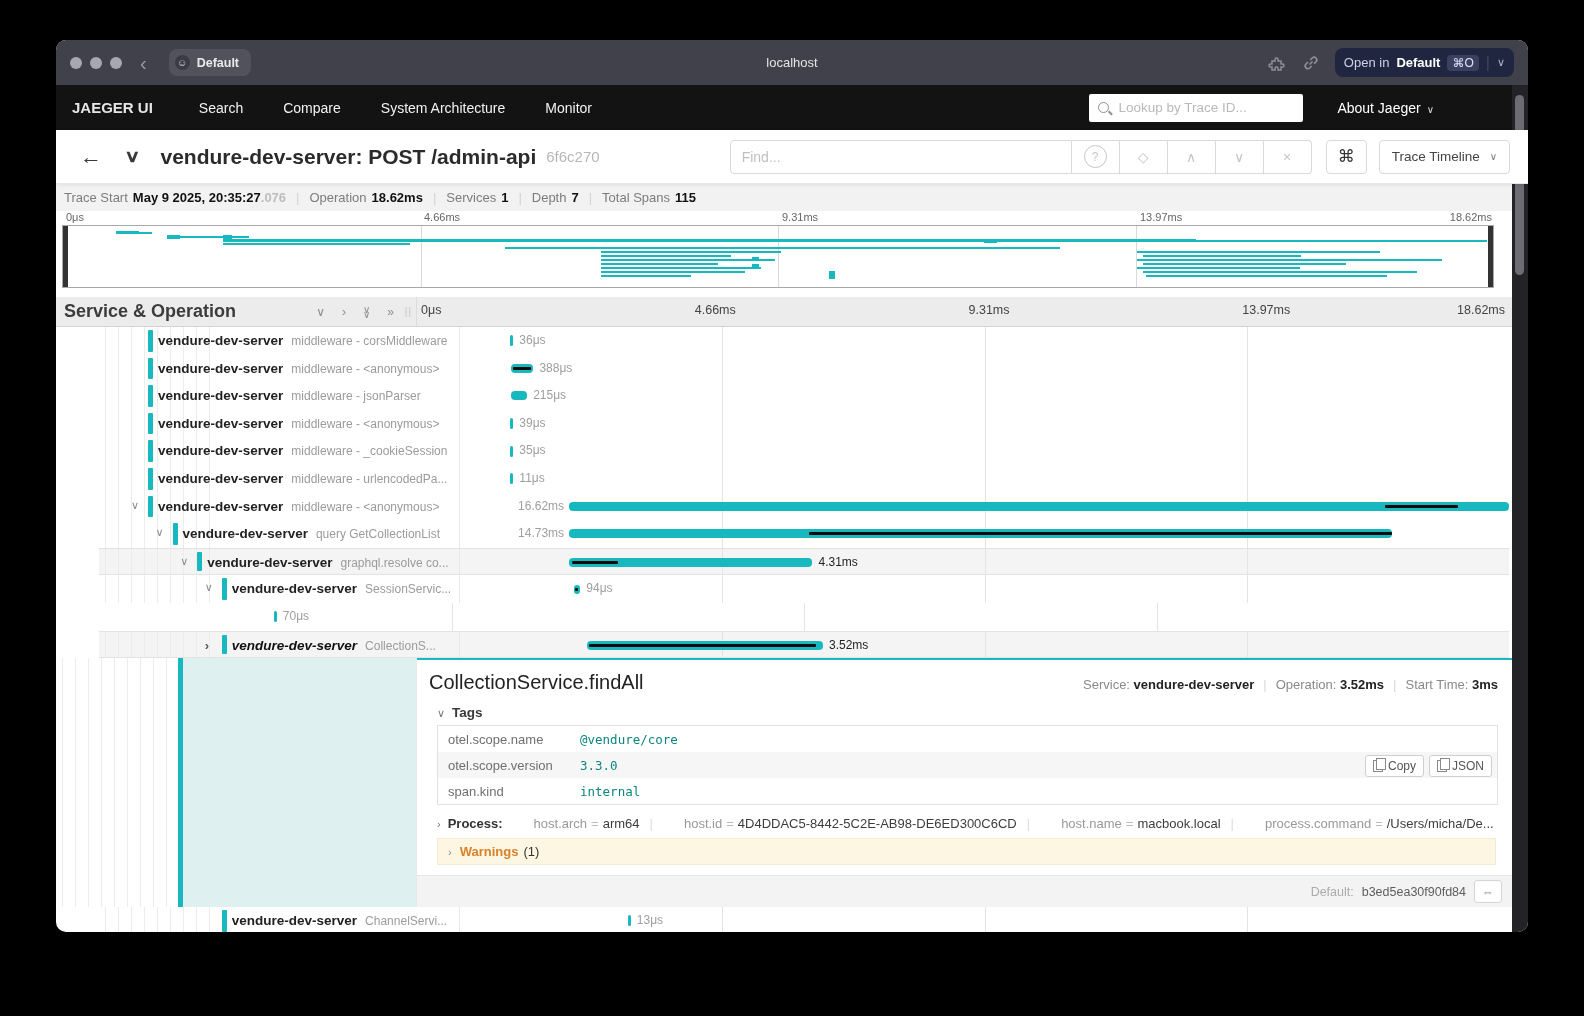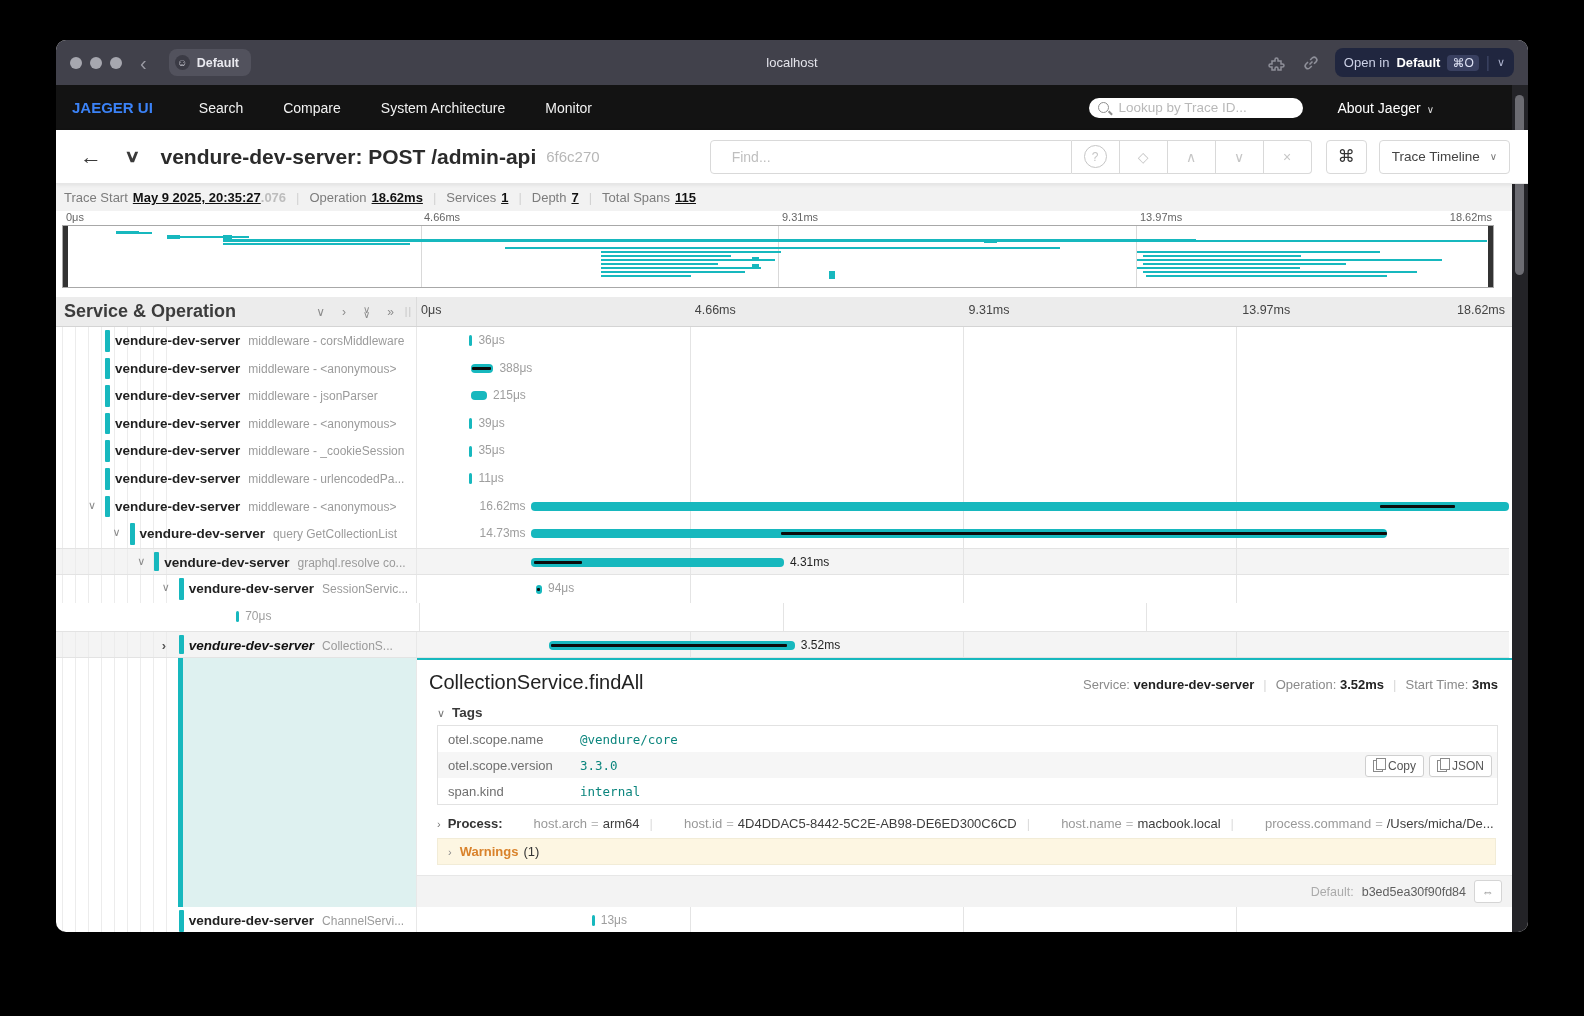--- a/index.html
+++ b/index.html
@@ -19,53 +19,53 @@
   .c-ico{width:20px;height:20px;display:flex;align-items:center;justify-content:center;}
   .openin{display:flex;align-items:center;gap:7px;background:#20263f;border-radius:8px;height:29px;padding:0 9px;}
   .openin .oi-pre{color:#ccd1e6;font-size:13px;}
   .openin .oi-name{color:#fff;font-size:13px;font-weight:700;}
   .openin .oi-kbd{background:#394060;color:#dfe3f5;font-size:12px;border-radius:4px;padding:1px 5px;}
   .openin .oi-sep{color:#3e4666;}
   .openin .oi-chev{color:#aeb4cf;font-size:11px;}
 
   
   .jnav{height:45px;background:#131313;display:flex;align-items:center;padding:0 16px;}
-  .brand{color:#3b82f6;font-size:15px;font-weight:700;margin-right:46px;}
+  .brand{color:#e5e5e5;font-size:15px;font-weight:700;margin-right:46px;}
   .jnav-item{color:#f2f2f2;font-size:14px;margin-right:40px;cursor:default;}
   .jnav-right{margin-left:auto;display:flex;align-items:center;gap:34px;padding-right:78px;}
-  .lookup{display:flex;align-items:center;background:#fff;border-radius:12px;height:20px;width:196px;padding:0 9px;gap:7px;}
+  .lookup{display:flex;align-items:center;background:#fff;border-radius:2px;height:28px;width:196px;padding:0 9px;gap:7px;}
   .mag{width:9px;height:9px;border:1.6px solid #8f8f8f;border-radius:50%;position:relative;flex:0 0 auto;}
   .mag::after{content:"";position:absolute;width:5px;height:1.6px;background:#8f8f8f;transform:rotate(45deg);right:-5px;bottom:-2px;}
   .lookup input{border:none;outline:none;font-size:13.5px;color:#333;width:100%;font-family:inherit;}
   .lookup input::placeholder{color:#b9b9b9;}
   .about{color:#fff;font-size:14px;}
   .about .chev{font-size:10px;color:#ddd;margin-left:6px;}
 
   
   .thead{height:53px;background:#fff;display:flex;align-items:center;padding:0 18px;border-bottom:1px solid #e6e6e6;box-shadow:0 1px 4px rgba(0,0,0,.08);position:relative;z-index:3;}
   .back{font-size:22px;color:#3a3a3a;margin:0 24px 0 6px;}
   .tchev{font-size:17px;color:#3a3a3a;margin-right:22px;font-weight:700;transform:scaleX(1.3);}
   .ttitle{font-size:21px;font-weight:600;color:#2b2b2b;white-space:nowrap;}
   .tid{font-size:15px;color:#b7b7b7;margin-left:10px;font-weight:400;}
   .findbar{margin-left:auto;display:flex;align-items:center;}
   .findgrp{display:flex;align-items:stretch;height:34px;}
-  .find-input{width:318px;border:1px solid #d9d9d9;border-radius:4px 0 0 4px;padding:0 21px;font-size:14px;color:#333;outline:none;font-family:inherit;}
+  .find-input{width:318px;border:1px solid #d9d9d9;border-radius:4px 0 0 4px;padding:0 11px;font-size:14px;color:#333;outline:none;font-family:inherit;}
   .find-input::placeholder{color:#bfbfbf;}
   .fbtn{width:47px;border:1px solid #d9d9d9;border-left:none;background:#fff;display:flex;align-items:center;justify-content:center;color:#c6c6c6;font-size:14px;}
   .fbtn.qm span{width:21px;height:21px;border:1.4px solid #c6c6c6;border-radius:50%;display:flex;align-items:center;justify-content:center;font-size:12px;}
   .fbtn:last-child{border-radius:0 4px 4px 0;}
   .kbtn{width:41px;height:34px;border:1px solid #d9d9d9;border-radius:4px;background:#fff;display:flex;align-items:center;justify-content:center;font-size:17px;color:#333;margin-left:14px;box-sizing:border-box;}
   .viewsel{height:34px;border:1px solid #d9d9d9;border-radius:4px;background:#fff;display:flex;align-items:center;padding:0 12px;margin-left:12px;gap:10px;box-sizing:border-box;}
   .viewsel .vs-label{font-size:13.5px;color:#444;}
   .viewsel .chev{font-size:10px;color:#777;}
 
   
   .stats{height:27px;background:#f2f2f2;display:flex;align-items:center;font-size:13px;padding-left:8px;}
   .st-label{color:#7c7c7c;margin-right:5px;}
-  .st-val{color:#111;font-weight:700;text-decoration:underline;}
+  .st-val{color:#111;font-weight:700;}
   .st-dim{color:#bdbdbd;font-weight:700;}
   .st-sep{color:#d2d2d2;margin:0 10px;}
 
   
   .ruler{height:14px;position:relative;margin:0 34px 0 6px;font-size:11px;color:#666;}
   .ruler span{position:absolute;top:0;}
   .minimap{height:61px;position:relative;margin:0 34px 0 6px;border:1px solid #a8a8a8;background:#fff;}
   .mm-grid{position:absolute;top:0;bottom:0;width:1px;background:#d9d9d9;}
   .mm-seg{position:absolute;background:#17B8BE;}
   .mm-handle{position:absolute;top:0;bottom:0;width:5px;background:#333;}
@@ -76,21 +76,21 @@
   .th-left{width:361px;display:flex;align-items:center;padding-left:8px;box-sizing:border-box;border-right:1px solid #dcdcdc;position:relative;}
   .th-title{font-size:18px;font-weight:600;color:#3c3c3c;}
   .th-icons{margin-left:auto;display:flex;align-items:center;gap:17px;margin-right:22px;color:#8c8c8c;}
   .th-ic{font-size:12px;line-height:1;}
   .th-ic.dbl{display:flex;flex-direction:column;line-height:5px;font-size:10px;}
   .th-grab{position:absolute;right:4px;color:#c4c4c4;font-size:10px;letter-spacing:1px;}
   .th-right{flex:1;position:relative;font-size:12.5px;color:#444;}
   .th-right span{position:absolute;top:6px;}
 
   
-  .rows{position:relative;margin-right:19px;}
+  .rows{position:relative;margin-right:19px;padding-left:43px;}
   .row{height:27.6px;display:flex;position:relative;}
   .row.striped{background:#f4f4f4;border-top:1px solid #e3e3e3;border-bottom:1px solid #e3e3e3;box-sizing:border-box;}
   .row-left{width:361px;flex:0 0 361px;position:relative;border-right:1px solid #e8e8e8;box-sizing:border-box;}
   .row-left::before{content:"";position:absolute;left:6px;top:0;bottom:0;width:114px;background:repeating-linear-gradient(to right,#ececec 0 1px,transparent 1px 13px);}
   .accent{position:absolute;top:3px;bottom:3px;width:5px;background:#17B8BE;border-radius:1px;}
   .rl-chev{position:absolute;top:7px;font-size:11px;color:#8a8a8a;line-height:1;}
   .svc{font-size:13.5px;font-weight:600;color:#222;position:absolute;top:6px;white-space:nowrap;}
   .op{font-size:12px;color:#9b9b9b;margin-left:8px;font-weight:400;font-style:normal;}
   .row.sel .svc{font-style:italic;font-weight:700;color:#111;}
   .row-right{flex:1;position:relative;}

